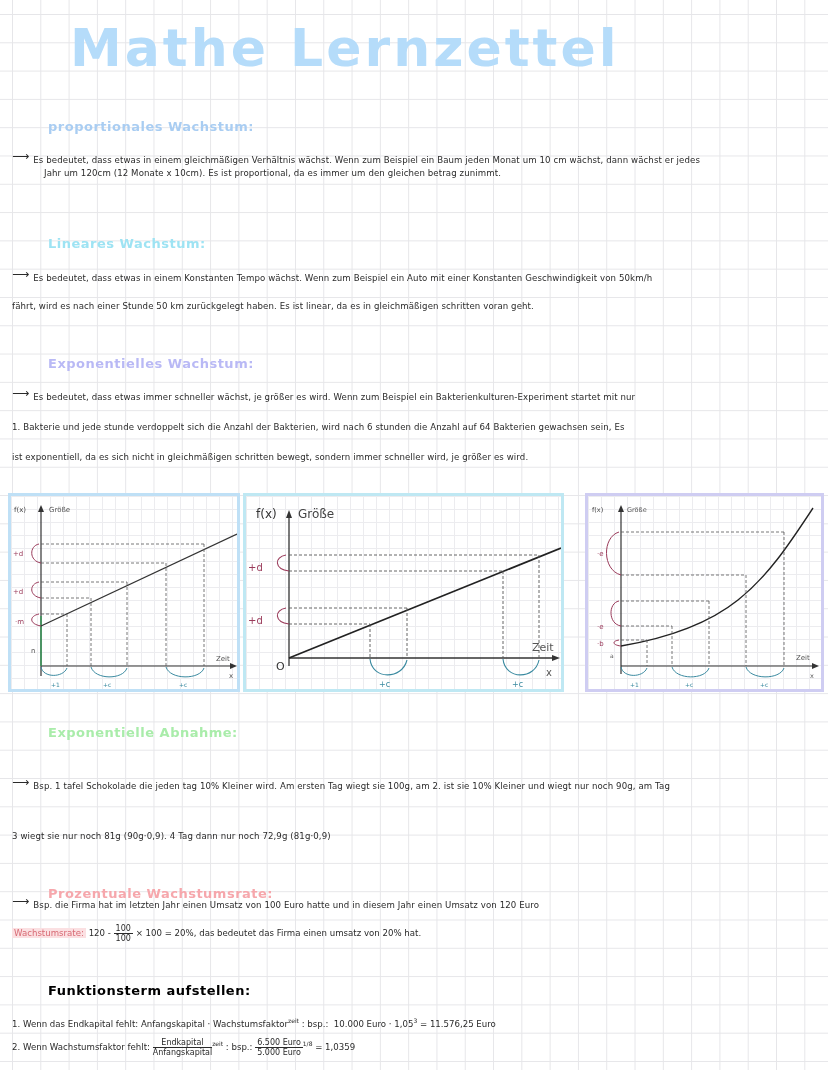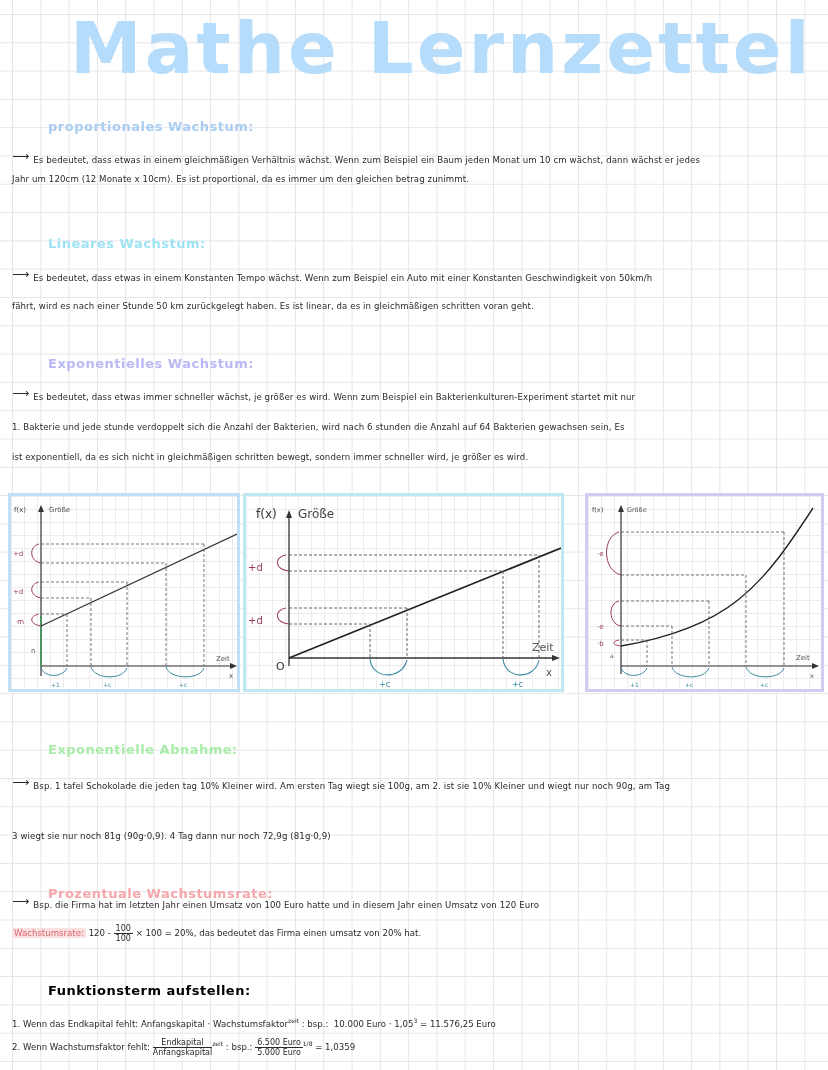--- a/index.html
+++ b/index.html
@@ -10,31 +10,31 @@
       linear-gradient(to right, #e6e6e9 1px, transparent 1px),
       linear-gradient(to bottom, #e6e6e9 1px, transparent 1px);
     background-size: 28.3px 28.3px;
     background-position: 12px 14px;
     font-family: "DejaVu Sans", sans-serif;
     color: #2a2a2a;
   }
   .title {
     position: absolute; left: 70px; top: 2px; width: 700px; height: 92px;
     font-family: "DejaVu Sans", sans-serif; font-weight: bold;
-    font-size: 72px; letter-spacing: 3px; line-height: 92px;
+    font-size: 52px; letter-spacing: 3px; line-height: 92px;
     color: #b5dcfa; text-align: left; white-space: nowrap;
   }
   .heading {
     position: absolute; left: 12px; font-size: 13px; font-weight: bold;
     letter-spacing: 0.5px; white-space: nowrap; filter: blur(0.3px); padding-left: 36px;
   }
   .h-prop { top: 119px; color: #a9cdf2; }
   .h-lin  { top: 236px; color: #9ee3f3; }
   .h-exp  { top: 356px; color: #b9b9f5; }
-  .h-abn  { top: 742px; color: #a9ecaa; }
+  .h-abn  { top: 725px; color: #a9ecaa; }
   .h-proz { top: 886px; color: #f6a7ac; }
   .h-funk { top: 983px; color: #000000; }
   .line {
     position: absolute; left: 12px; font-size: 8.6px; white-space: nowrap;
     color: #2a2a2a; letter-spacing: 0.1px;
   }
   .arrow { font-size: 12px; margin-right: 4px; position: relative; top: -3px; }
   .hl-red { background: #fbe0e2; color: #d86a74; padding: 0 2px; }
   .chart-box {
     position: absolute; background: #fff;
@@ -55,21 +55,21 @@
 </style>
 </head>
 <body>
 
 <div class="title">Mathe Lernzettel</div>
 
 <div class="heading h-prop">proportionales Wachstum:</div>
 <div class="line" style="top:152px;">
   <span class="arrow">⟶</span><span>Es bedeutet, dass etwas in einem gleichmäßigen Verhältnis wächst. Wenn zum Beispiel ein Baum jeden Monat um 10 cm wächst, dann wächst er jedes</span>
 </div>
-<div class="line" style="top:174px;">Jahr um 120cm (12 Monate x 10cm). Es ist proportional, da es immer um den gleichen betrag zunimmt.</div>
+<div class="line" style="top:168px;margin-left:32px;">Jahr um 120cm (12 Monate x 10cm). Es ist proportional, da es immer um den gleichen betrag zunimmt.</div>
 
 <div class="heading h-lin">Lineares Wachstum:</div>
 <div class="line" style="top:270px;">
   <span class="arrow">⟶</span><span>Es bedeutet, dass etwas in einem Konstanten Tempo wächst. Wenn zum Beispiel ein Auto mit einer Konstanten Geschwindigkeit von 50km/h</span>
 </div>
 <div class="line" style="top:301px;">fährt, wird es nach einer Stunde 50 km zurückgelegt haben. Es ist linear, da es in gleichmäßigen schritten voran geht.</div>
 
 <div class="heading h-exp">Exponentielles Wachstum:</div>
 <div class="line" style="top:389px;">
   <span class="arrow">⟶</span><span>Es bedeutet, dass etwas immer schneller wächst, je größer es wird. Wenn zum Beispiel ein Bakterienkulturen-Experiment startet mit nur</span>

